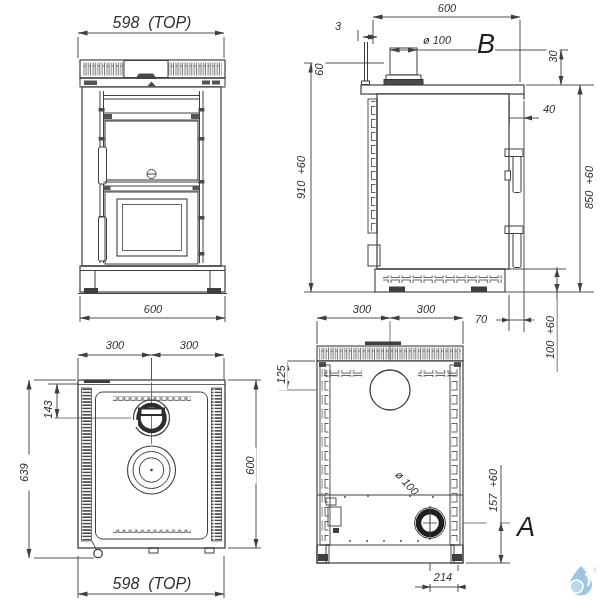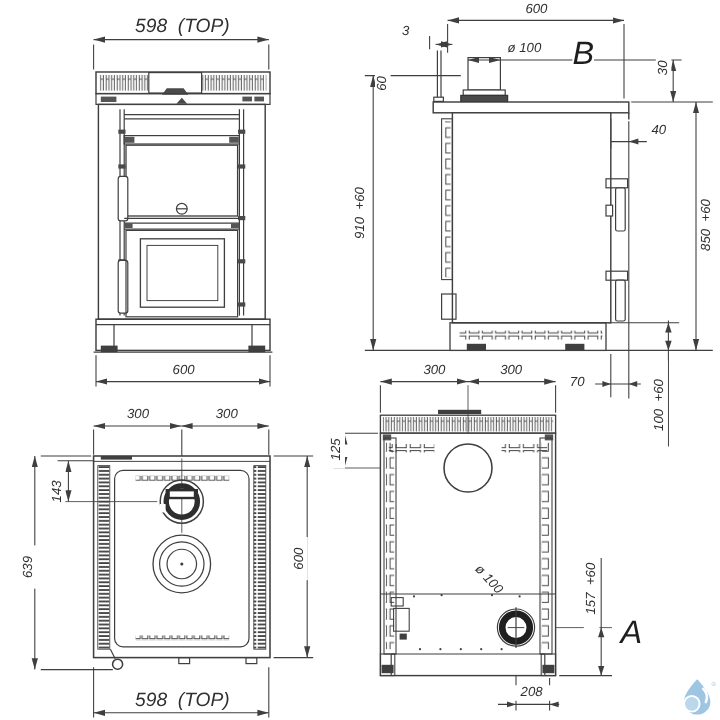--- a/index.html
+++ b/index.html
@@ -321,21 +321,21 @@
         <rect x="181" y="250" width="12" height="18" stroke-width="0.9"></rect>
         <rect x="182" y="259" width="10" height="7" fill="#3f3f3f" stroke="none"></rect>
       </g>
     </svg>
     <span class="dim" style="left:74px;top:8px;width:34px">300</span>
     <span class="dim" style="left:138px;top:8px;width:34px">300</span>
     <span class="dim vrot" style="left:-5px;top:73px;width:30px">125</span>
     <span class="dim drot" style="left:126px;top:167px;width:44px">ø 100</span>
     <span class="dim vrot" style="left:188px;top:189px;width:68px">157  +60</span>
     <span class="section-letter" style="left:247px;top:218px">A</span>
-    <span class="dim" style="left:156px;top:276px;width:32px">208</span>
+    <span class="dim" style="left:156px;top:276px;width:32px">214</span>
   </div>
 
   <div class="logo">
     <svg width="32" height="34" viewBox="0 0 32 34">
       <path d="M15,2 C15,2 26,13 26,20.5 A11,11 0 1 1 4,20.5 C4,13 15,2 15,2 Z" fill="#9ec6e3"></path>
       <path d="M20,10 a9.5,9.5 0 0 1 2.2,11" stroke="#ffffff" stroke-width="2.2" fill="none" stroke-linecap="round"></path>
       <circle cx="10.5" cy="22.5" r="6.5" fill="#bad7ec" stroke="#ffffff" stroke-width="1.6"></circle>
       <text x="27" y="8" font-size="5" fill="#9ec6e3" font-family="Liberation Sans, sans-serif">®</text>
     </svg>
   </div>

